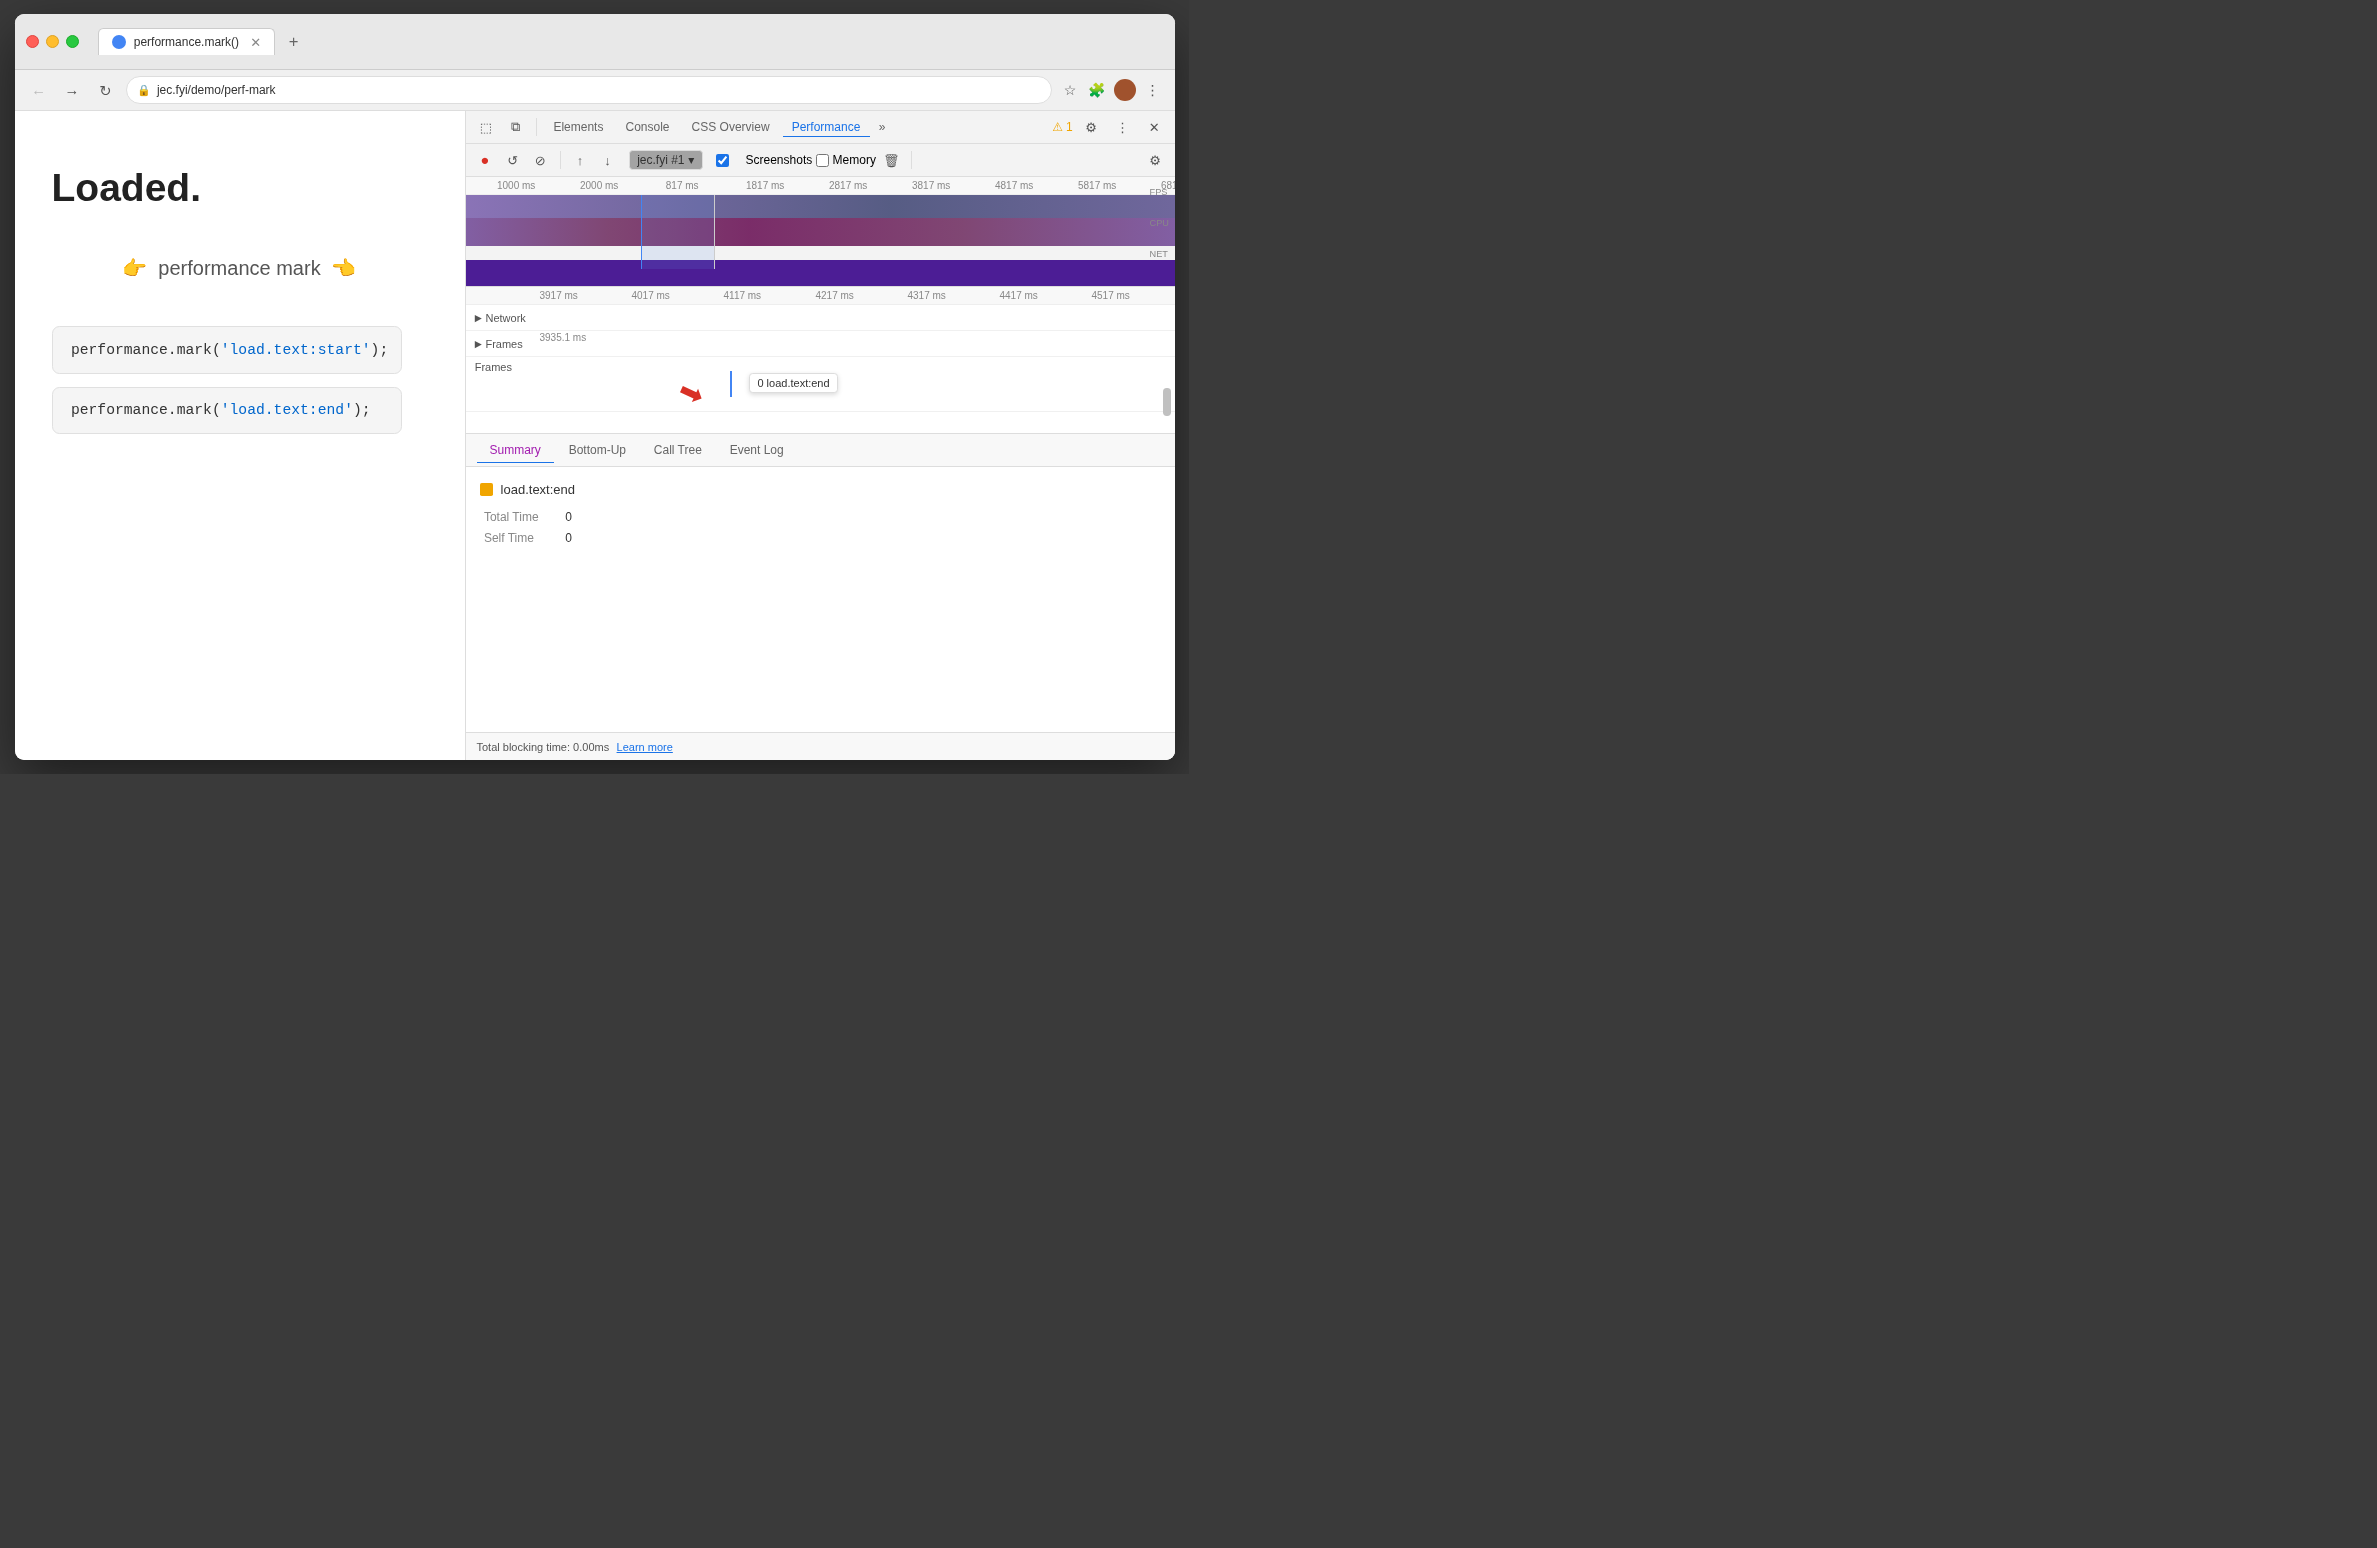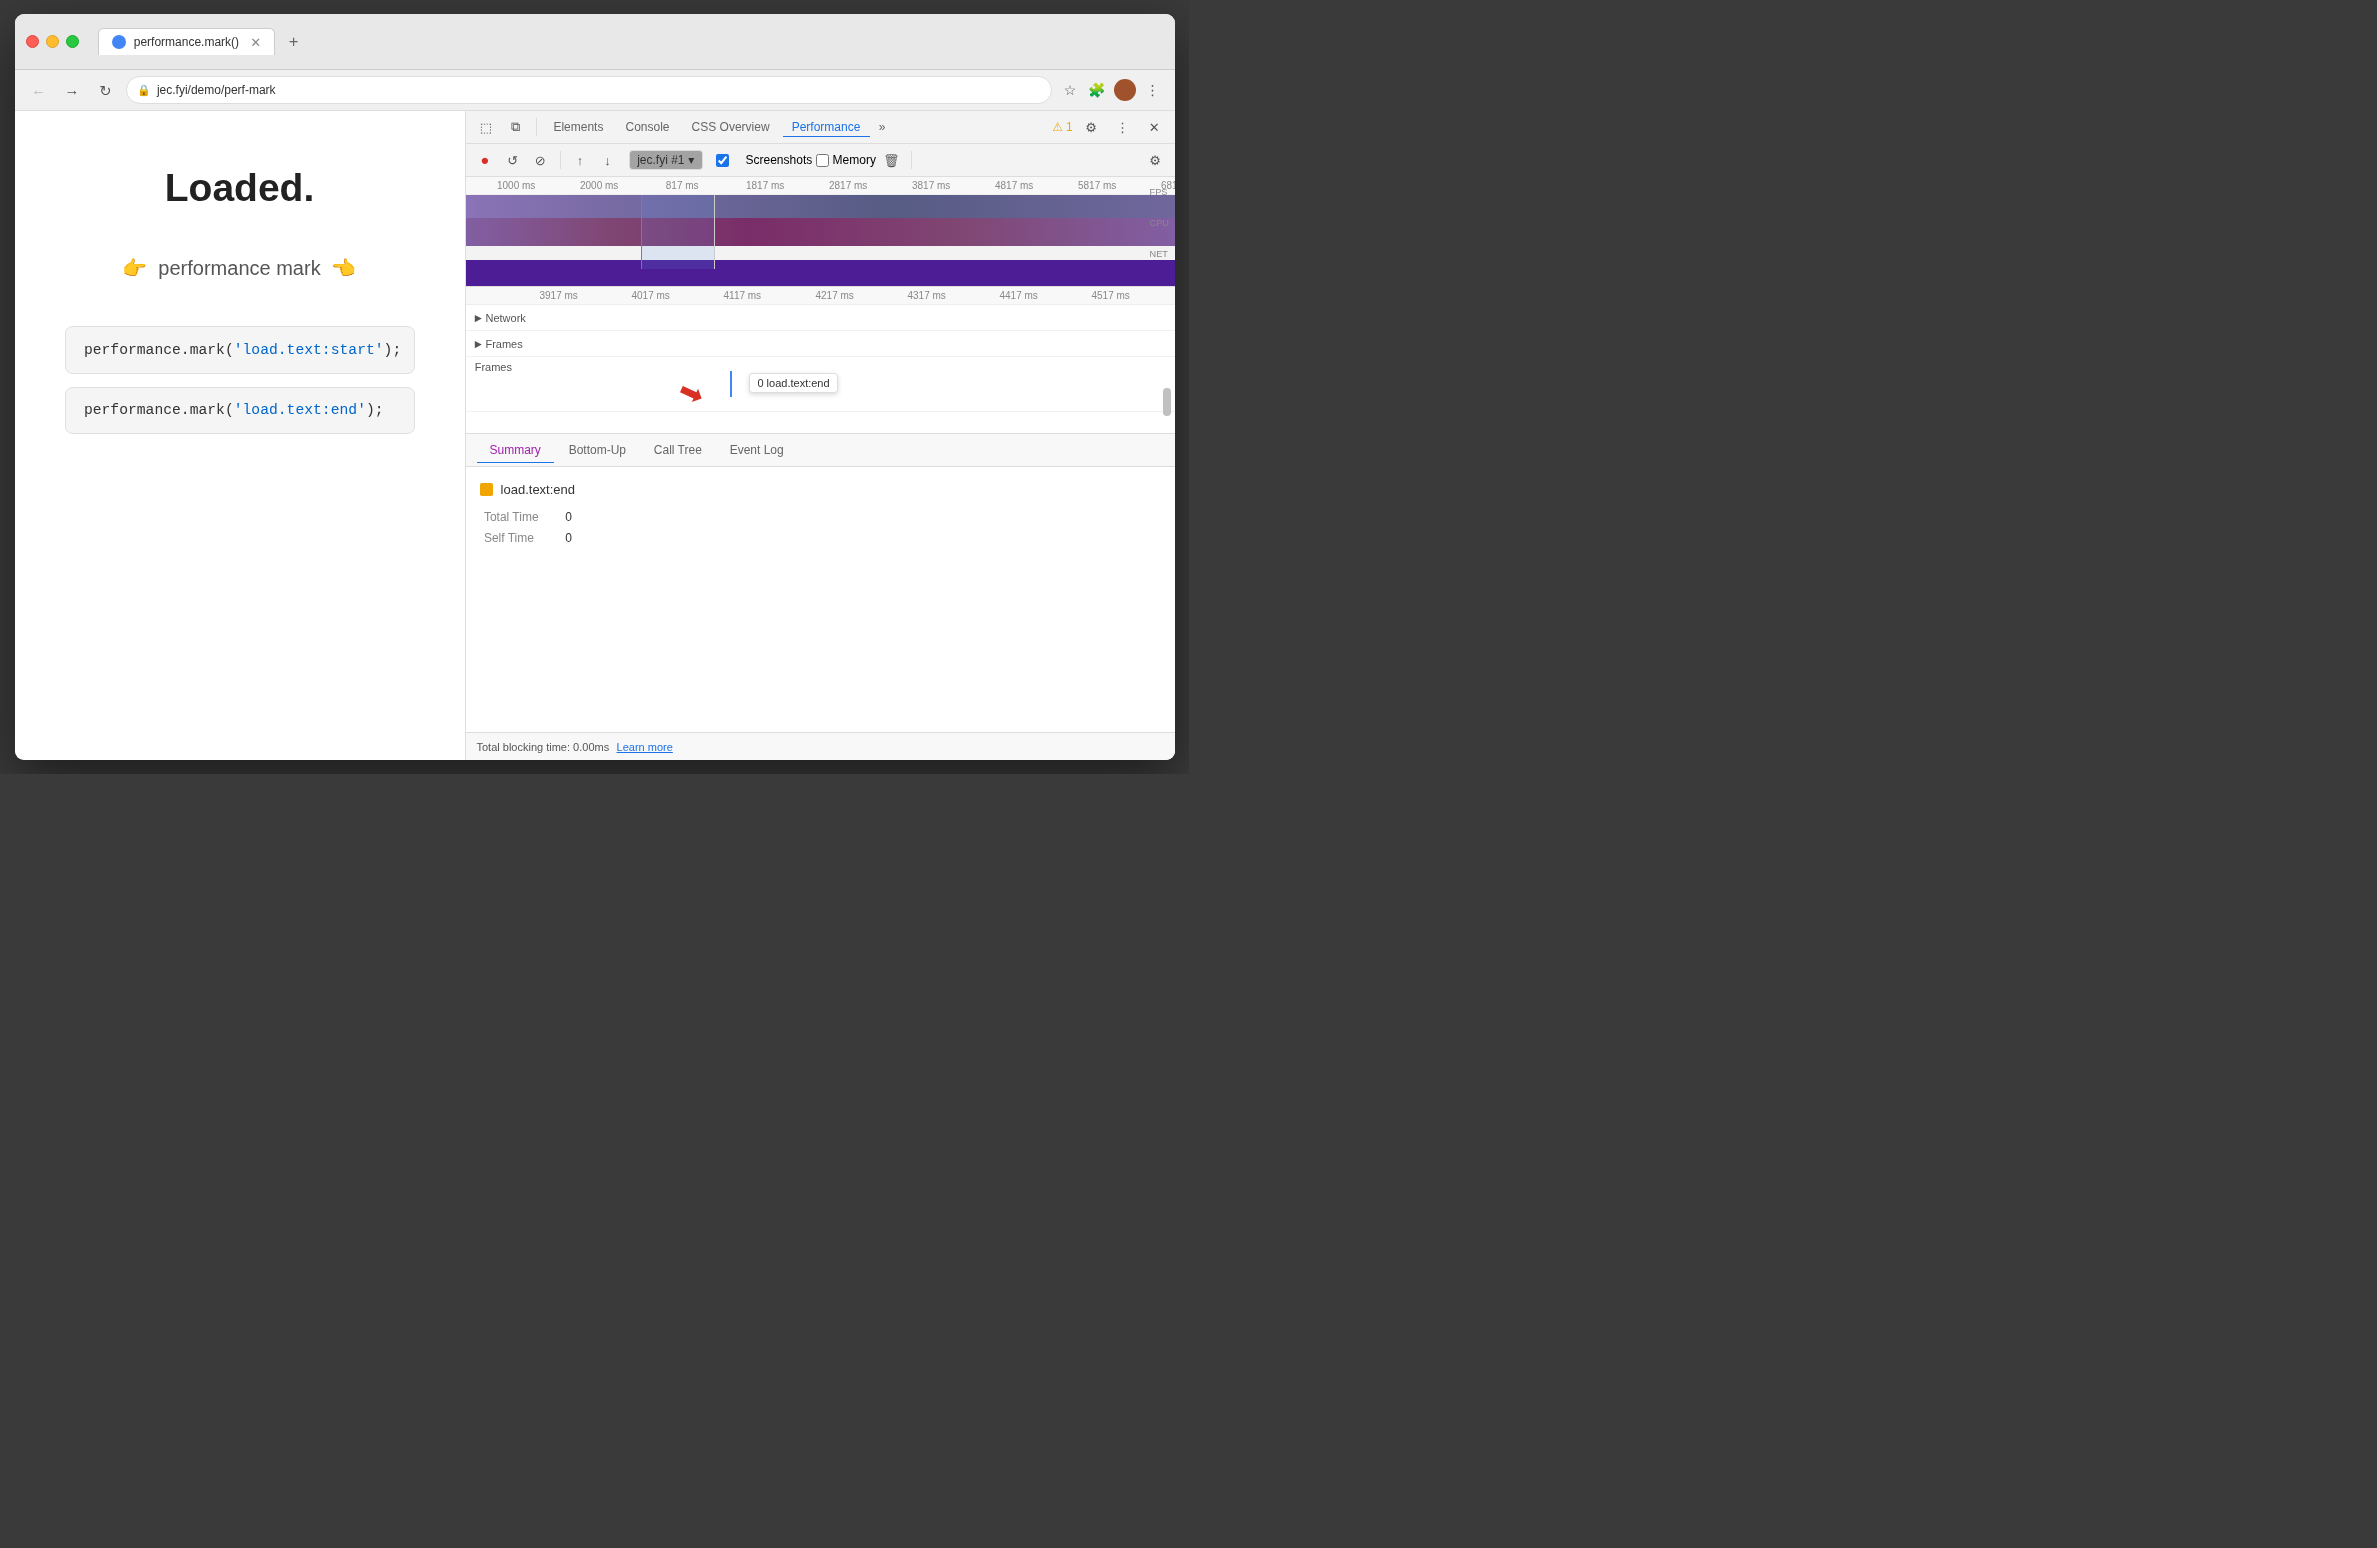--- a/index.html
+++ b/index.html
@@ -153,21 +153,20 @@
       display: flex;
       flex: 1;
       overflow: hidden;
     }
     
     .page-content {
       flex: 0 0 451px;
       background: white;
       display: flex;
       flex-direction: column;
-      align-items: center;
       justify-content: flex-start;
       padding: 55px 37px 37px;
       border-right: 0.9px solid #ddd;
     }
     .page-loaded {
       font-size: 39px;
       font-weight: 600;
       color: #222;
       margin-bottom: 46px;
     }
@@ -695,20 +694,23 @@
               <span>Network</span>
             </div>
             <div class="detail-row-content"></div>
           </div>
 
           <div class="detail-row">
             <div class="detail-row-label">
               <span class="expand-arrow">▶</span>
               <span>Frames</span>
             </div>
+            <div class="detail-row-content">
+              <span class="frames-value">3935.1 ms</span>
+            </div>
           </div>
 
           <div class="detail-row" style="position:relative; height:55px;">
             <div class="detail-row-label" style="align-self:flex-start; padding-top:3.7px;">
               <span>Frames</span>
             </div>
             <div class="timings-row-content">
 
               <div style="position:absolute; left:30%; top:0; width:1.8px; height:100%; background:#4285f4;"></div>
 

